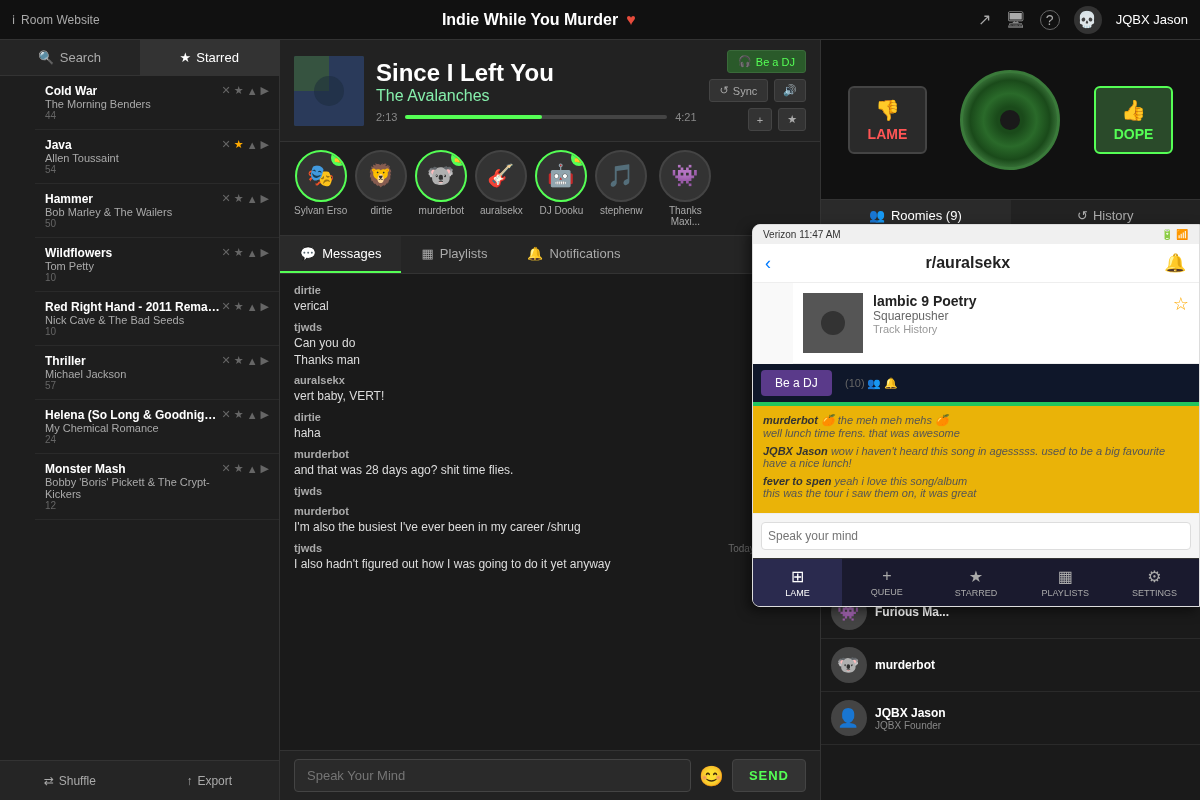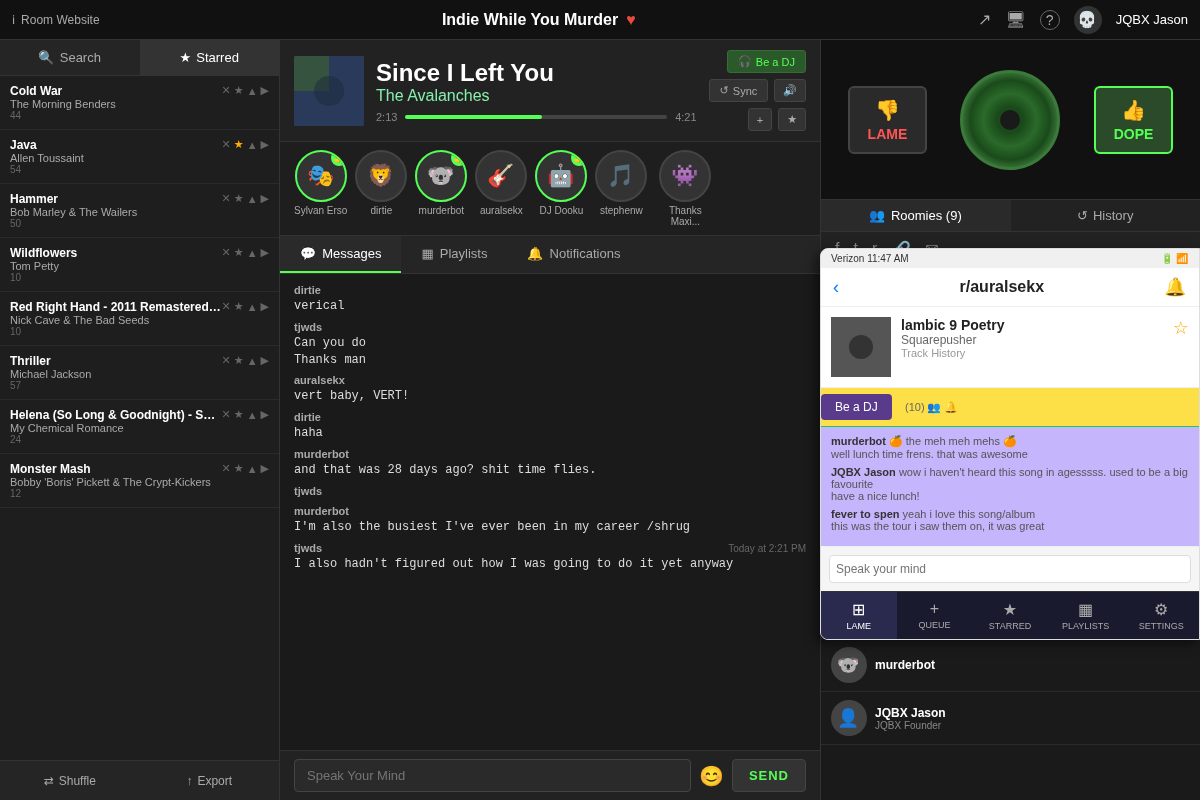--- a/index.html
+++ b/index.html
@@ -103,20 +103,21 @@
       flex: 1;
       overflow-y: auto;
     }
     .song-item {
       padding: 8px 10px;
       border-bottom: 1px solid #2a2a2a;
       display: flex;
       align-items: flex-start;
       justify-content: space-between;
       position: relative;
+      margin-left: 35px;
     }
     .song-info { flex: 1; min-width: 0; }
     .song-title { color: #fff; font-size: 12px; font-weight: bold; white-space: nowrap; overflow: hidden; text-overflow: ellipsis; }
     .song-artist { color: #aaa; font-size: 11px; }
     .song-num { color: #666; font-size: 10px; }
     .song-controls {
       display: flex;
       align-items: center;
       gap: 3px;
       color: #666;
@@ -309,21 +310,21 @@
     .messages-area {
       flex: 1;
       overflow-y: auto;
       padding: 10px 14px;
       display: flex;
       flex-direction: column;
       gap: 6px;
     }
     .message-group {}
     .message-author { color: #aaa; font-size: 11px; font-weight: bold; margin-bottom: 2px; }
-    .message-text { color: #ddd; font-size: 12px; line-height: 1.4; font-family: Liberation Mono, monospace; }
+    .message-text { color: #ddd; font-size: 12px; line-height: 1.4; }
     .message-timestamp { color: #666; font-size: 10px; margin-left: 24px; }
 
     
     .chat-input-area {
       display: flex;
       align-items: center;
       padding: 8px 14px;
       background: #222;
       border-top: 1px solid #333;
       gap: 8px;
@@ -501,40 +502,42 @@
       justify-content: space-between;
       border-bottom: 1px solid #eee;
     }
     .chat-popup-title { font-size: 16px; font-weight: bold; color: #222; }
     .chat-popup-track {
       display: flex;
       gap: 10px;
       padding: 10px;
       background: #fff;
       border-bottom: 1px solid #eee;
+      margin-left: 40px;
     }
     .popup-album-art {
       width: 60px; height: 60px;
       background: linear-gradient(135deg, #555, #333);
       border-radius: 4px;
       display: flex;
       align-items: center;
       justify-content: center;
       font-size: 24px;
       color: #888;
     }
     .popup-track-info { flex: 1; }
     .popup-track-title { font-weight: bold; font-size: 14px; color: #222; }
     .popup-track-artist { color: #666; font-size: 12px; }
     .popup-track-label { color: #999; font-size: 11px; }
     .popup-messages {
       flex: 1;
       overflow-y: auto;
-      background: #c4b5fd;
+      background: #eab308;
       padding: 8px 10px;
+      font-style: italic;
     }
     .popup-msg { margin-bottom: 6px; font-size: 11px; }
     .popup-msg-author { font-weight: bold; color: #333; }
     .popup-msg-text { color: #555; }
     .popup-input-area {
       display: flex;
       padding: 8px;
       background: #f5f5f5;
       border-top: 1px solid #eee;
     }
@@ -975,21 +978,21 @@
       </div>
       <div class="roomie-item">
         <div class="roomie-avatar">👤</div>
         <div class="roomie-info">
           <div class="roomie-name">JQBX Jason</div>
           <div class="roomie-role">JQBX Founder</div>
         </div>
       </div>
     </div>
 
-    <div class="chat-popup" style="position:absolute;right:0;top:208px;width:380px;z-index:10">
+    <div class="chat-popup" style="position:absolute;right:0;top:184px;width:448px;z-index:10">
 
       <div style="background:#f0f0f0;padding:4px 10px;font-size:10px;color:#333;display:flex;justify-content:space-between;align-items:center;">
         <span>Verizon  11:47 AM</span>
         <span>🔋 📶</span>
       </div>
 
       <div class="chat-popup-header">
         <span style="font-size:18px;color:#007aff;cursor:pointer">‹</span>
         <span class="chat-popup-title">r/auralsekx</span>
         <span style="font-size:18px;cursor:pointer">🔔</span>
@@ -1003,21 +1006,21 @@
             </svg>
         </div>
         <div class="popup-track-info">
           <div class="popup-track-title">lambic 9 Poetry</div>
           <div class="popup-track-artist">Squarepusher</div>
           <div class="popup-track-label">Track History</div>
         </div>
         <span style="color:#fa0;font-size:18px;cursor:pointer">☆</span>
       </div>
 
-      <div style="padding:6px 0;background:#fde047;border-bottom:1px solid #22c55e;">
+      <div style="padding:6px 8px;background:#0f172a;border-bottom:4px solid #22c55e;">
         <button style="background:#5a3a8a;color:#fff;border:none;border-radius:4px;padding:6px 14px;font-size:12px;cursor:pointer">Be a DJ</button>
         <span style="margin-left:10px;color:#666;font-size:11px">(10) 👥 🔔</span>
       </div>
 
       <div class="popup-messages">
         <div class="popup-msg">
           <span class="popup-msg-author">murderbot</span>
           <span class="popup-msg-text"> 🍊 the meh meh mehs 🍊<br>well lunch time frens. that was awesome</span>
         </div>
         <div class="popup-msg">

